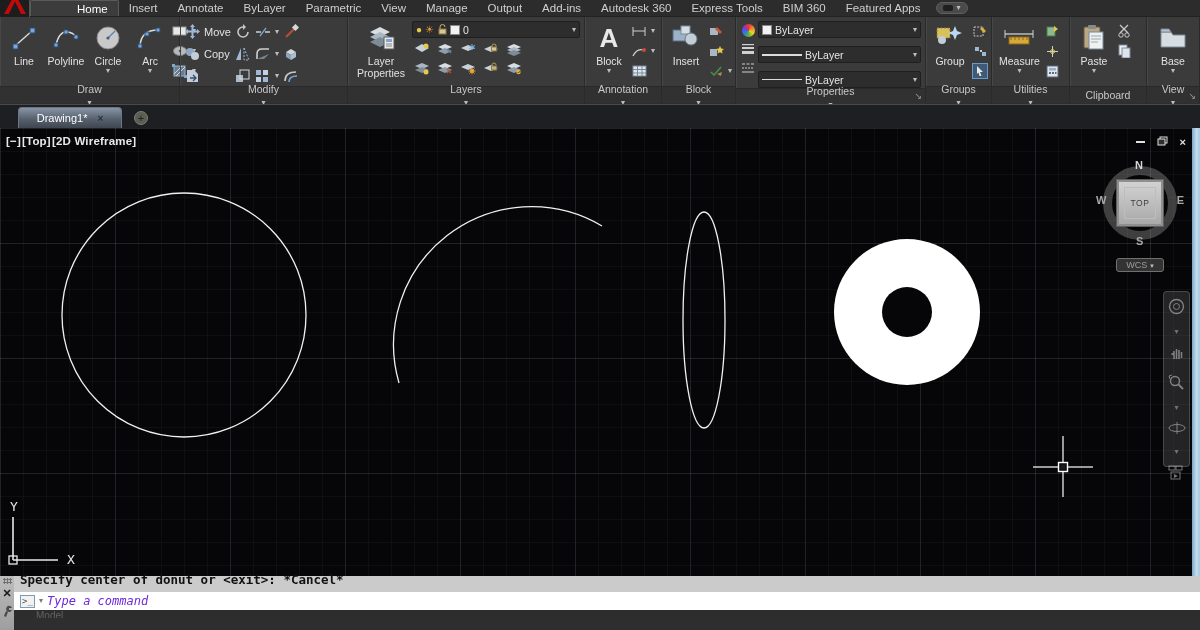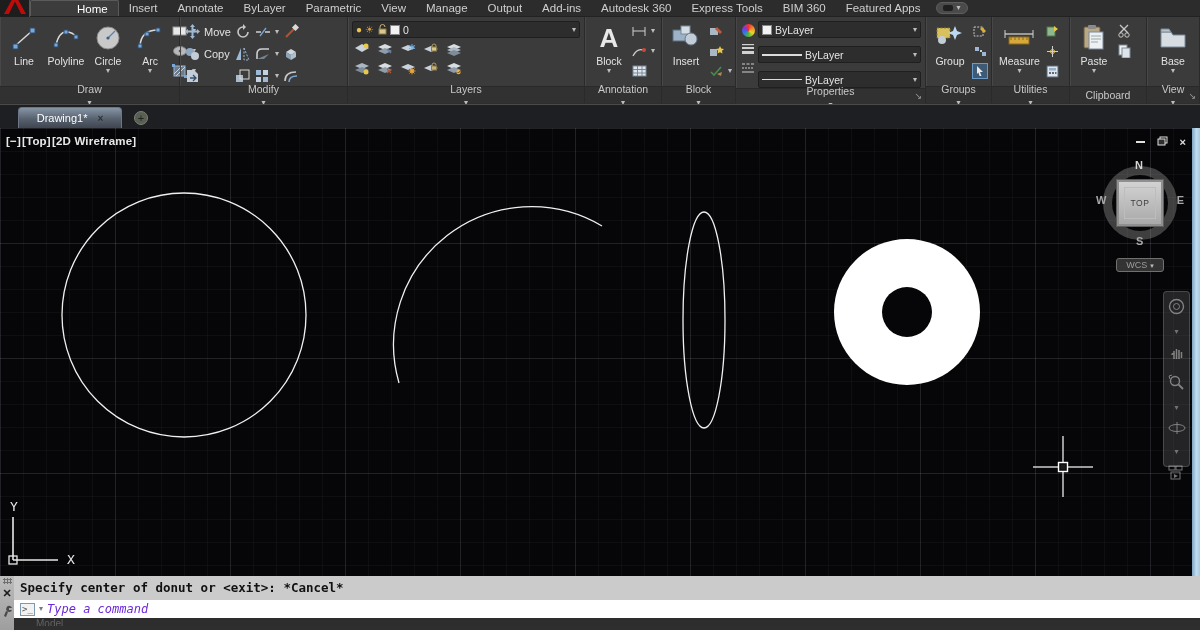--- a/index.html
+++ b/index.html
@@ -71,21 +71,21 @@
 
   
   .bluestrip { position:absolute; top:128px; left:1192px; width:8px; height:448px; background:linear-gradient(90deg,#7fa6c2,#c3ddf0 55%,#a9c9e0); }
 
   
   .cmdwrap { position:absolute; top:576px; left:0; width:1200px; height:54px; display:flex; }
   .cmdrail { width:14px; background:linear-gradient(#bdbdbd,#9e9e9e); display:flex; flex-direction:column; align-items:center; padding-top:2px; gap:4px; }
   .raildots { width:8px; height:5px; background-image:radial-gradient(circle, #6f6f6f 1px, transparent 1.2px); background-size:3px 3px; }
   .railx { color:#1c1c1c; font-size:11px; font-weight:bold; line-height:1; }
   .cmdmain { flex:1; display:flex; flex-direction:column; }
-  .promptline { height:24px; background:#cbcbcb; display:flex; align-items:flex-end; padding:0 8px 5px 6px; font-family:"DejaVu Sans Mono", monospace; font-size:12.5px; font-weight:600; color:#111; }
+  .promptline { height:16px; background:#cbcbcb; display:flex; align-items:flex-end; padding:0 8px 5px 6px; font-family:"DejaVu Sans Mono", monospace; font-size:12.5px; font-weight:600; color:#111; }
   .inputline { height:18px; background:#ffffff; display:flex; align-items:center; padding-left:6px; gap:4px; }
   .promptbox { width:15px; height:13px; border:1px solid #7e9ab0; background:#f2f2f2; color:#555; font-size:9px; display:flex; align-items:center; justify-content:center; font-family:"DejaVu Sans Mono", monospace; }
   .inputghost { font-family:"DejaVu Sans Mono", monospace; font-style:italic; font-size:12px; color:#6d28d9; }
   .bottomstrip { height:8px; background:#2d2d2d; overflow:hidden; color:#8a8a8a; font-size:10px; padding-left:22px; line-height:11px; }
 </style>
 </head>
 <body>
 
 <div id="stage">
 
@@ -296,20 +296,34 @@
         </div>
       </div>
       <div class="plabel">
           <span>Modify</span>
           <span class="caret">▾</span>
         </div>
     </div>
 
     <div class="panel" style="width:237px">
       <div class="pbody">
+        <div class="bigbtn" style="width:58px">
+          <span class="bicon">
+            <svg width="30" height="28">
+                <path d="M4 8 L14 3 L24 8 L14 13 Z" fill="#d8dde2"></path>
+                <path d="M4 13 L14 8 L24 13 L14 18 Z" fill="#aab6c2"></path>
+                <path d="M4 18 L14 13 L24 18 L14 23 Z" fill="#7e8c9a"></path>
+                <rect x="18" y="13" width="10" height="12" fill="#e8e8e8" stroke="#5a5a5a"></rect>
+                <rect x="20" y="15" width="6" height="3" fill="#7aa7d8"></rect>
+                <line x1="20" y1="20" x2="26" y2="20" stroke="#888"></line>
+                <line x1="20" y1="22" x2="26" y2="22" stroke="#888"></line>
+              </svg>
+          </span>
+            <span>Layer Properties</span>
+        </div>
         <div style="display:flex; flex-direction:column; gap:3px; flex:1; padding-top:1px">
           <div class="ddrow">
             <span style="color:#e8c84a; font-size:10px">●</span>
             <span style="color:#e09a3c; font-size:10px">☀</span>
             <span class="si" style="width:10px;height:12px">
                 <svg width="9" height="11">
                   <path d="M2 5 V3 A2.5 2.5 0 0 1 7 3" fill="none" stroke="#c8b27a"></path>
                   <rect x="1" y="5" width="7" height="5" fill="#d8c78e" stroke="#8a7a4a"></rect>
                 </svg>
               </span>

